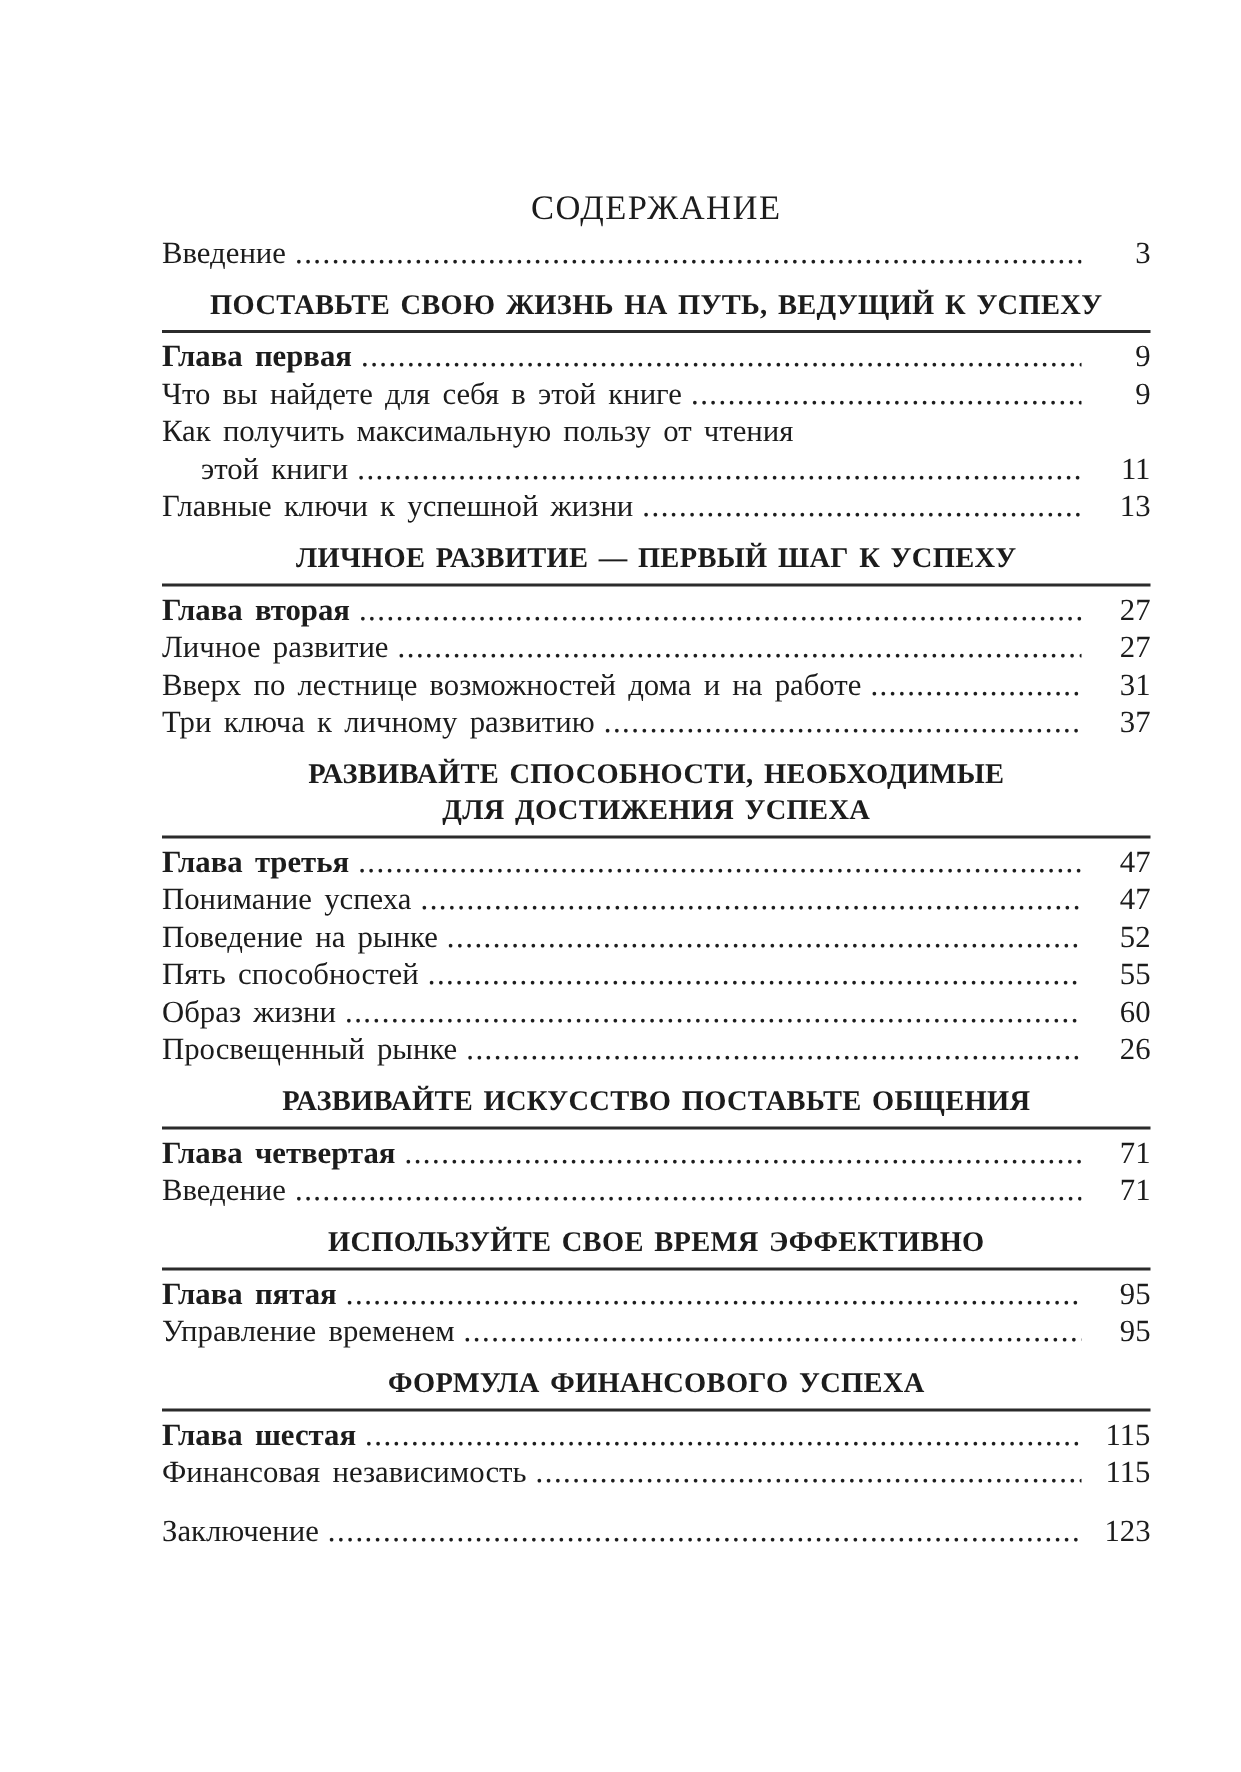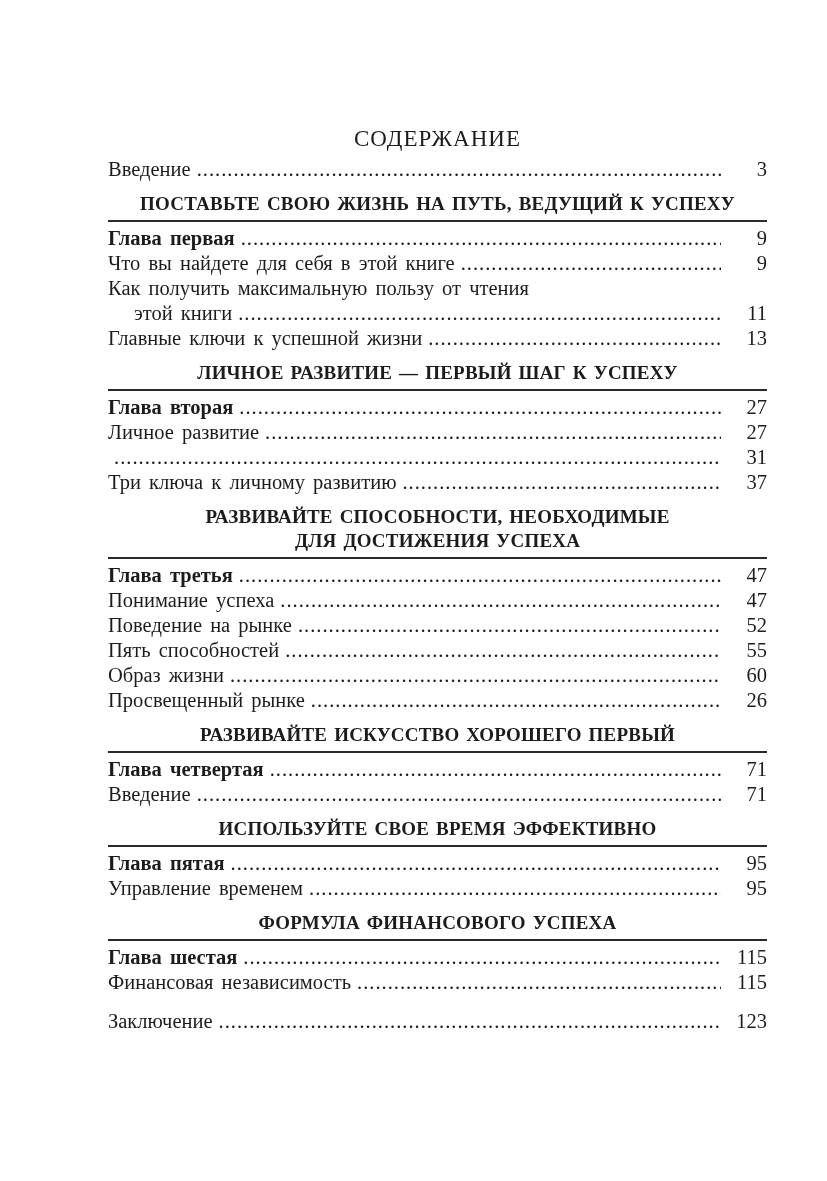--- a/index.html
+++ b/index.html
@@ -119,20 +119,21 @@
       <span class="label">Глава вторая</span>
       <span class="leader"></span>
       <span class="num">27</span>
     </div>
     <div class="row">
       <span class="label">Личное развитие</span>
       <span class="leader"></span>
       <span class="num">27</span>
     </div>
     <div class="row">
+      <span class="label">Вверх по лестнице возможностей дома и на работе</span>
       <span class="leader"></span>
       <span class="num">31</span>
     </div>
     <div class="row">
       <span class="label">Три ключа к личному развитию</span>
       <span class="leader"></span>
       <span class="num">37</span>
     </div>
   </div>
 
@@ -166,21 +167,21 @@
       <span class="num">60</span>
     </div>
     <div class="row">
       <span class="label">Просвещенный рынке</span>
       <span class="leader"></span>
       <span class="num">26</span>
     </div>
   </div>
 
   <div class="section">
-    <div class="section-heading">РАЗВИВАЙТЕ ИСКУССТВО ХОРОШЕГО ПЕРВЫЙ</div>
+    <div class="section-heading">РАЗВИВАЙТЕ ИСКУССТВО ПОСТАВЬТЕ ОБЩЕНИЯ</div>
     <hr class="rule">
     <div class="row chapter">
       <span class="label">Глава четвертая</span>
       <span class="leader"></span>
       <span class="num">71</span>
     </div>
     <div class="row">
       <span class="label">Введение</span>
       <span class="leader"></span>
       <span class="num">71</span>

